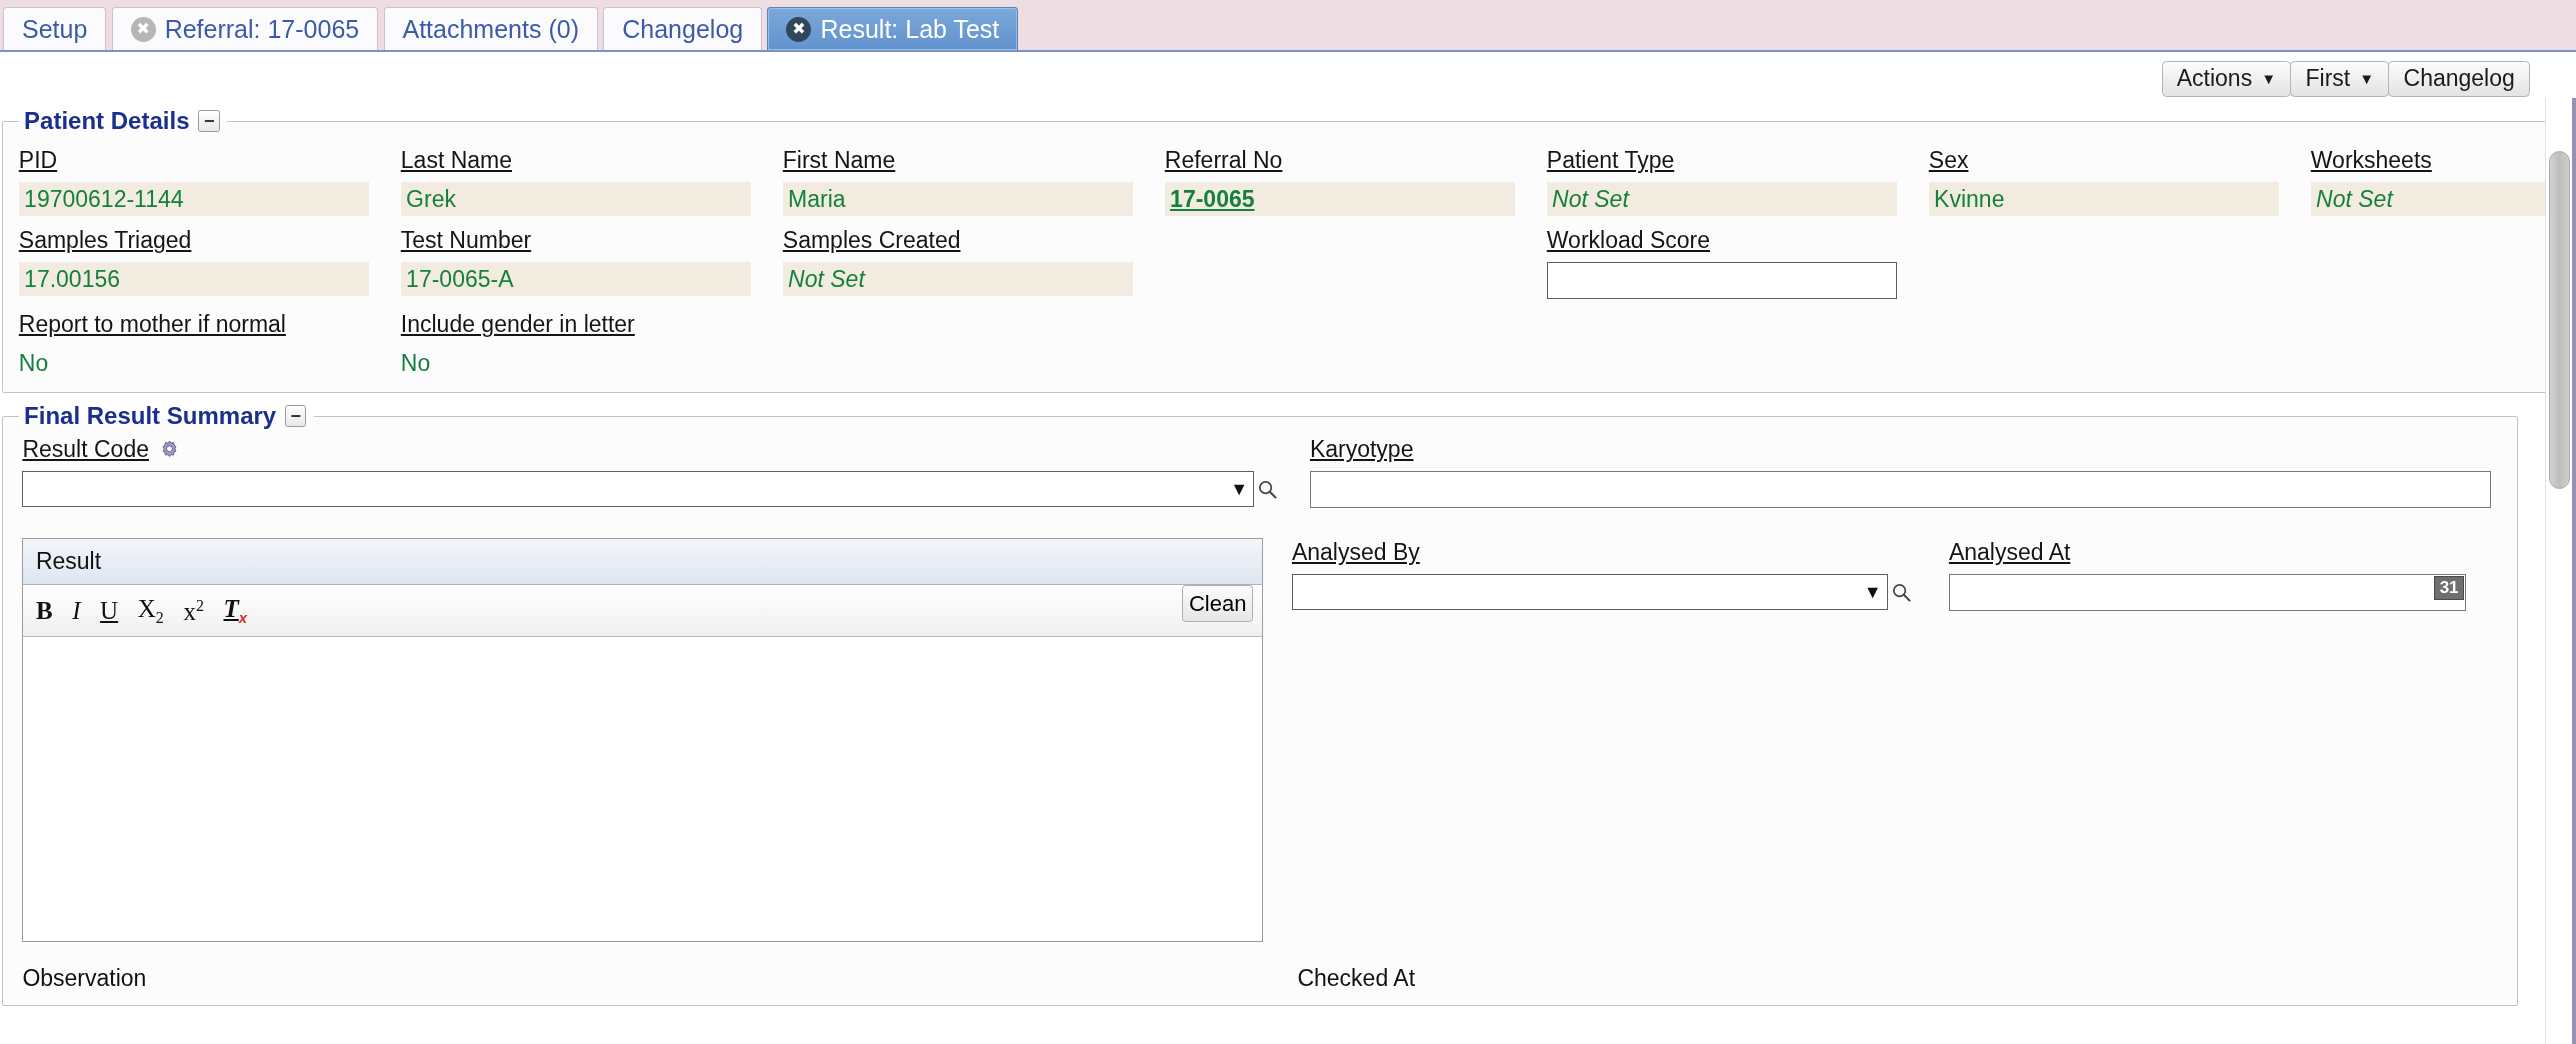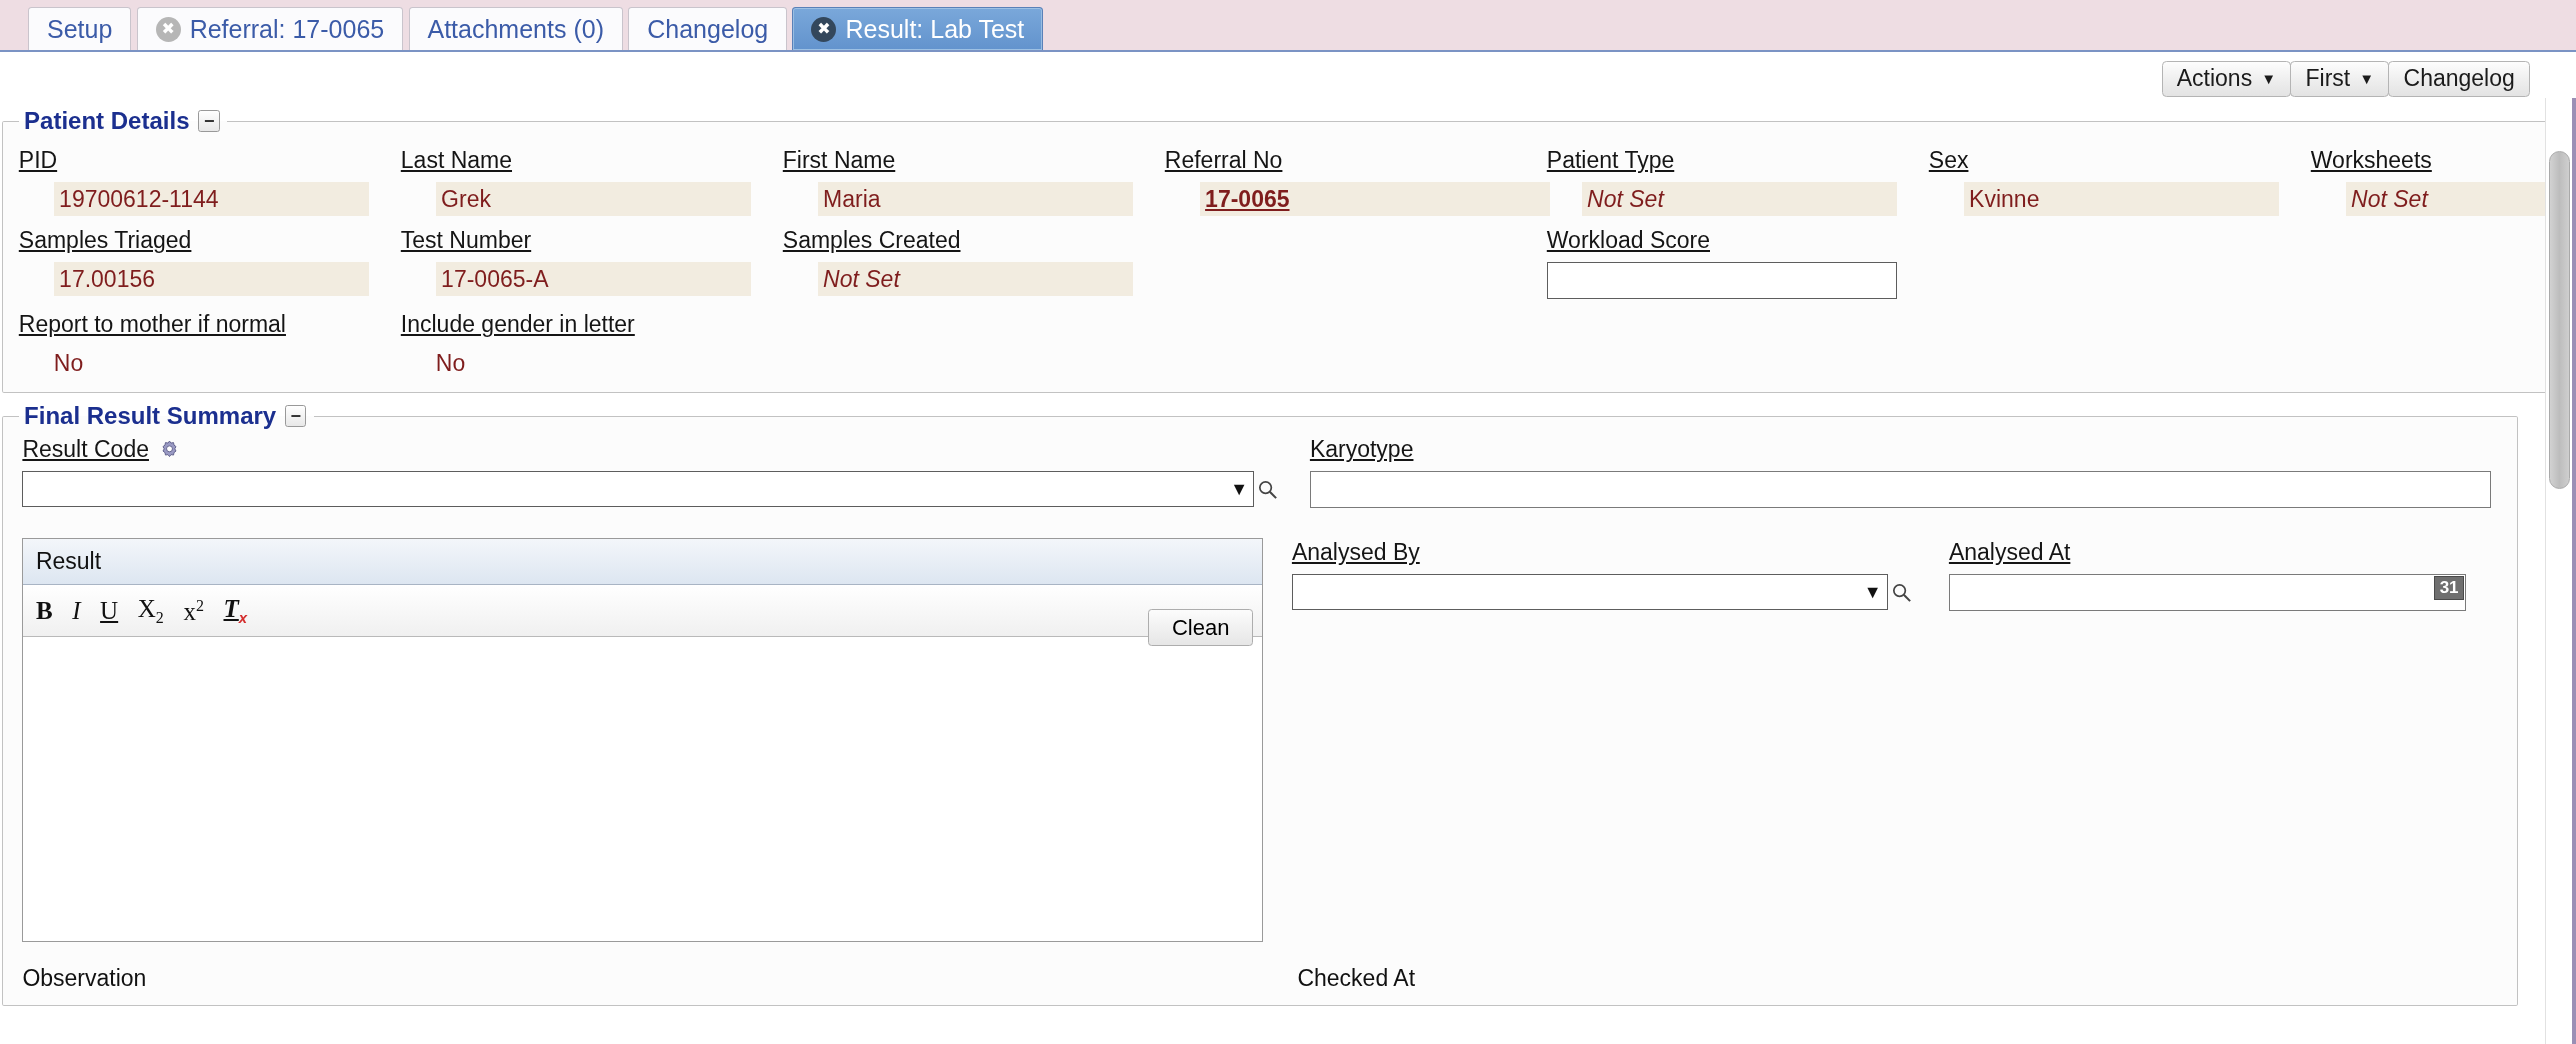--- a/index.html
+++ b/index.html
@@ -10,21 +10,21 @@
     background: #ffffff;
     font-family: "Liberation Sans", sans-serif;
   }
 
   
   #tabbar {
     position: relative;
     height: 52px;
     background: #eedde3;
     border-bottom: 2.7px solid #7b93c4;
-    padding-left: 28px;
+    padding-left: 3px;
     display: flex;
     align-items: flex-end;
   }
   .tab {
     height: 43px;
     margin-right: 5.3px;
     padding: 0 18px;
     display: flex;
     align-items: center;
     gap: 9px;
@@ -136,26 +136,25 @@
     display: flex;
     align-items: center;
     gap: 9px;
     text-decoration: underline;
   }
   .fvalue {
     margin-top: 7.1px;
     height: 34px;
     line-height: 34px;
     font-size: 23px;
-    color: #7f1d1d;
+    color: #15803d;
     background: #f2ece0;
     padding: 0 5.3px;
     white-space: nowrap;
     overflow: hidden;
-    margin-left: 35px;
   }
   .fvalue.plain { background: transparent; padding-left: 0; }
   .fvalue.notset { font-style: italic; }
   .fvalue.link { font-weight: bold; text-decoration: underline; cursor: pointer; width: max-content; min-width: 100%; }
 
   
   .w-pid    { width: 382px; }
   .w-last   { width: 382px; }
   .w-first  { width: 382px; }
   .w-ref    { width: 382px; }
@@ -229,23 +228,23 @@
     cursor: pointer;
     line-height: 1;
     font-family: "Liberation Serif", serif;
   }
   .tool sub, .tool sup { font-size: 16px; }
   .tool.strike { position: relative; font-style: italic; font-weight: bold; text-decoration: underline; }
   .tool.strike .xmark { color: #d42e2e; font-size: 15px; font-family: "Liberation Sans", sans-serif; }
   .clean-btn {
     position: absolute;
     right: 9px;
-    top: 24px;
+    top: 0;
     height: 37px;
-    padding: 0 23px;
+    padding: 0 6px;
     font-size: 22px;
     background: linear-gradient(180deg,#fcfcfc,#e6e6e6);
     border: 0.9px solid #adadad;
     border-radius: 3.6px;
     cursor: pointer;
     display: flex; align-items: center;
   }
   .editor-body { height: 304px; background: #fff; }
 
   .bottom-labels { display: flex; padding: 0 19.6px; margin-top: 23px; }

